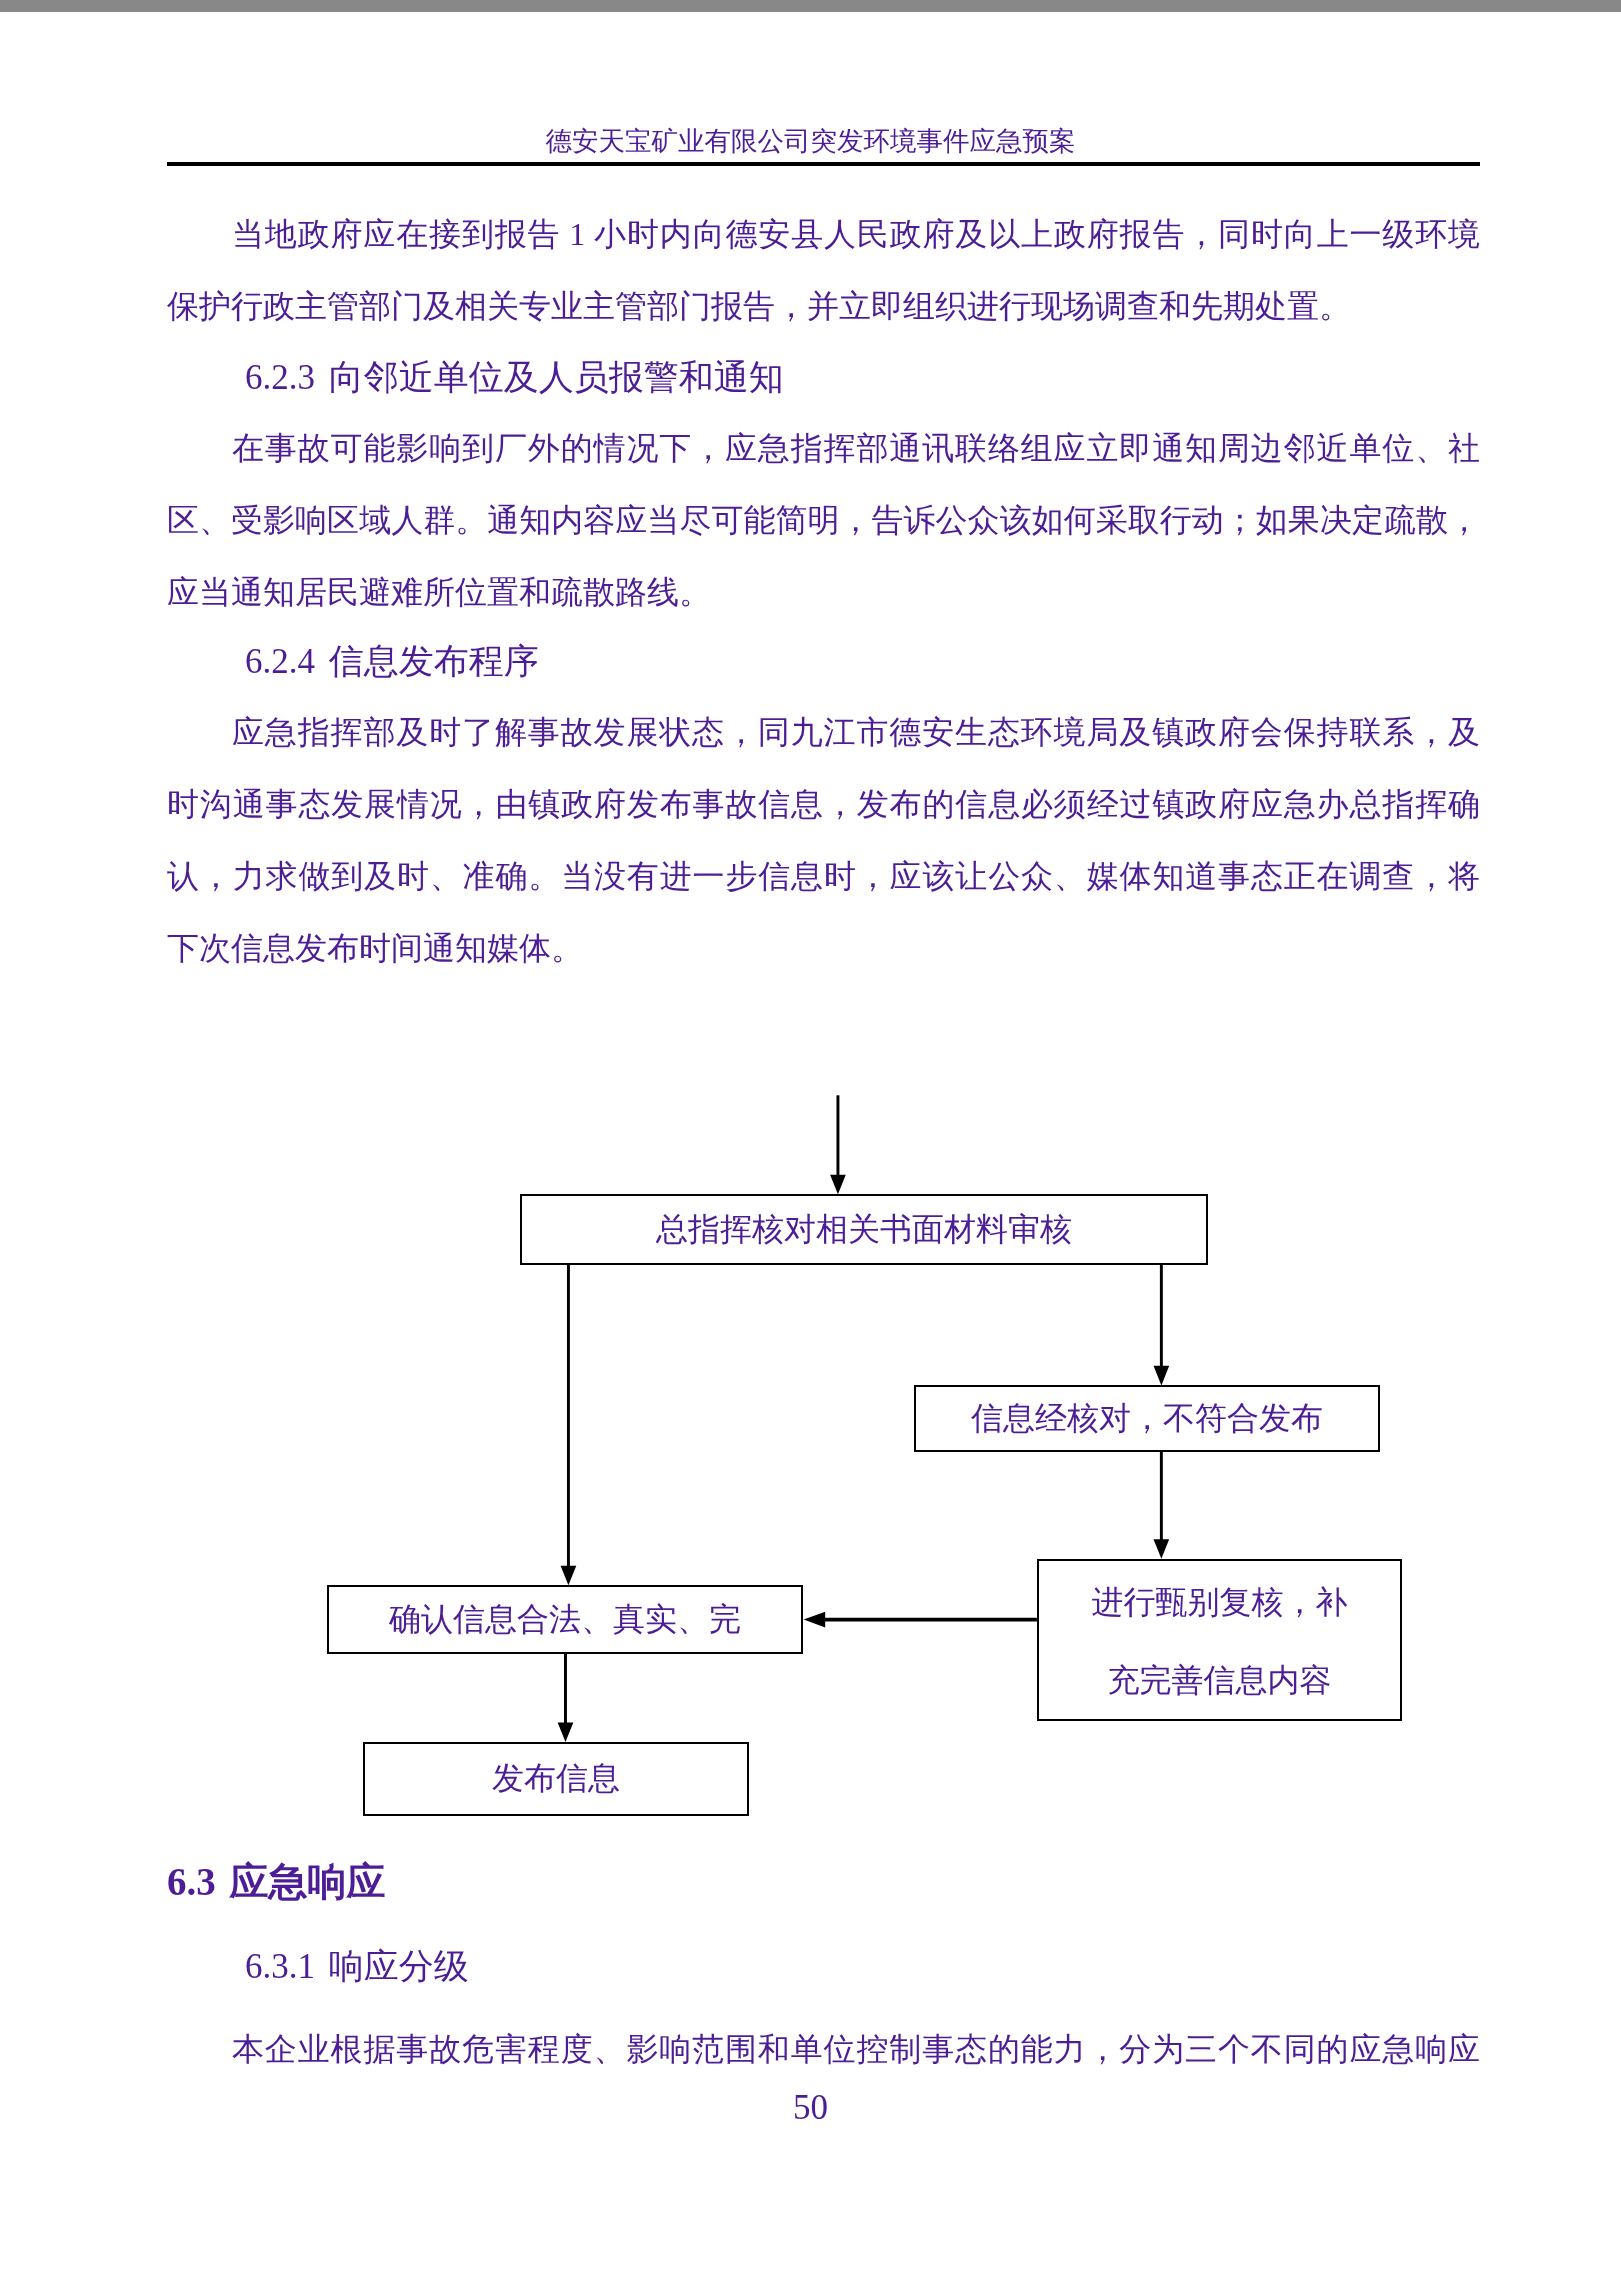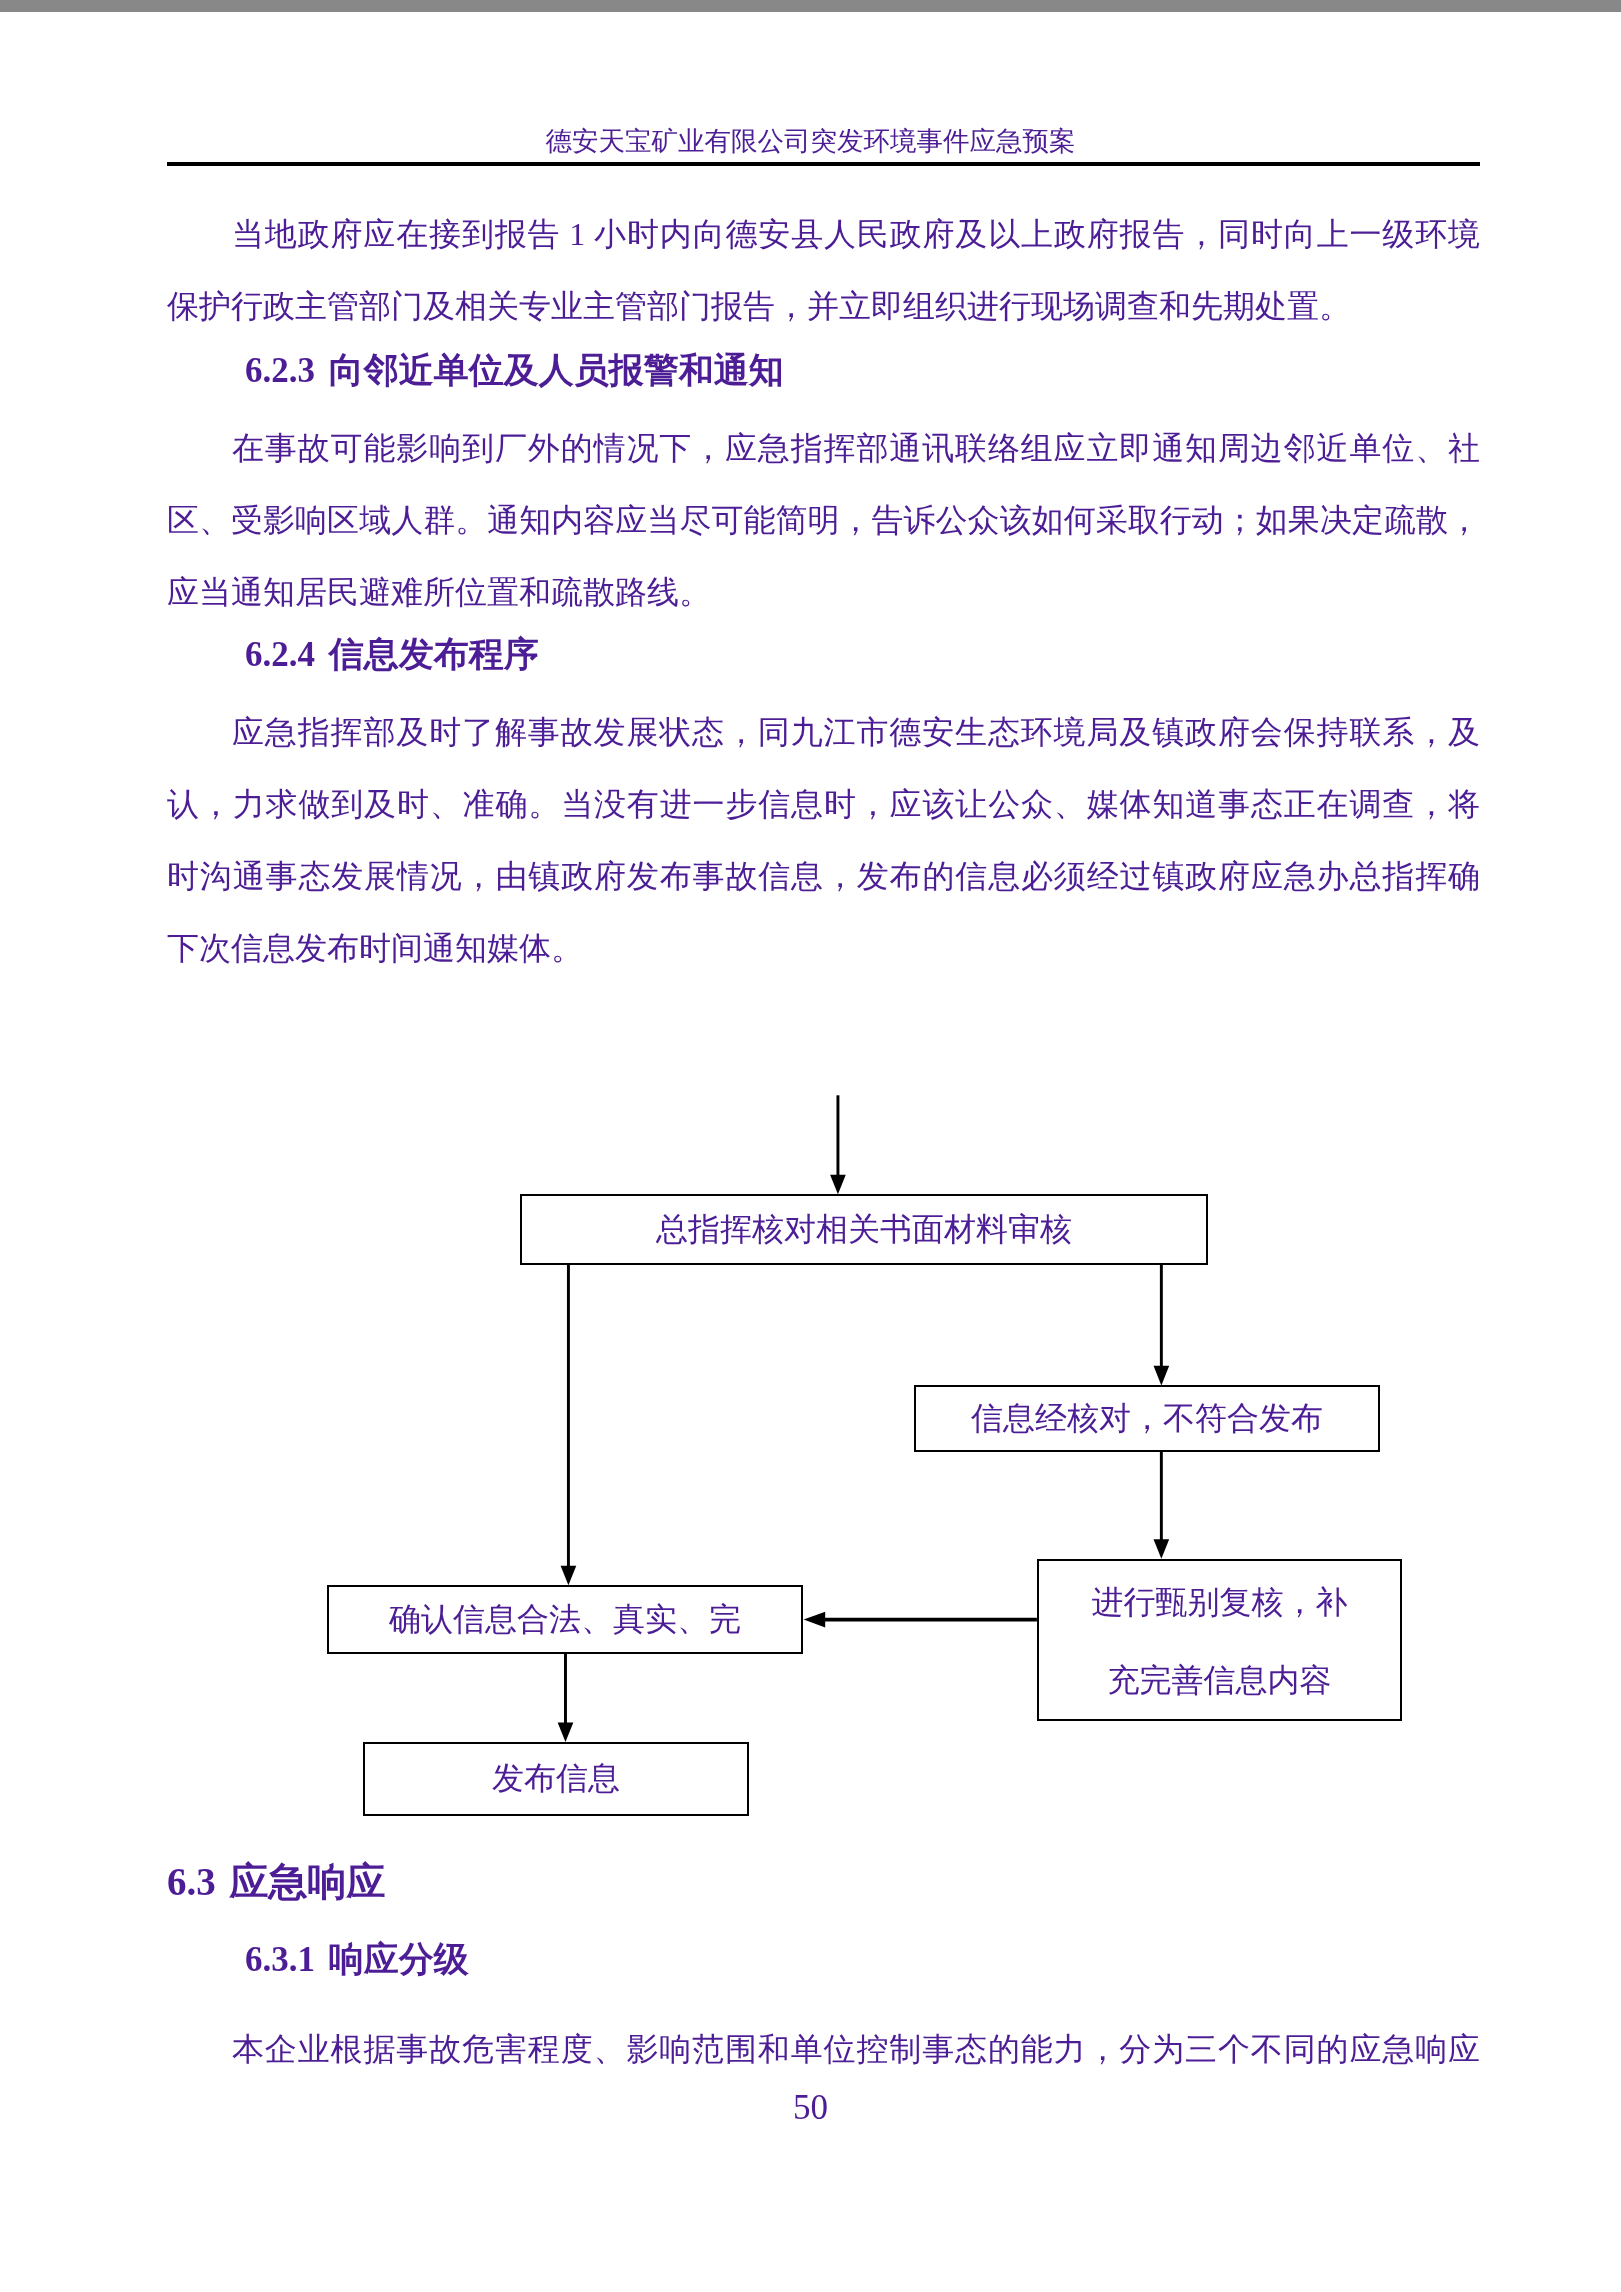--- a/index.html
+++ b/index.html
@@ -25,22 +25,22 @@
   .para{position:absolute;left:167px;width:1313px;}
   .pline{
     height:72px;line-height:72px;font-size:32px;
     text-align:justify;text-align-last:justify;
     white-space:normal;overflow:hidden;
   }
   .pline.lastline{text-align-last:auto;}
   .pline.firstline{text-indent:65px;}
   
   .h2{
-    position:absolute;left:245px;height:53px;line-height:39px;
-    font-weight:bold;font-size:35px;white-space:nowrap;
+    position:absolute;left:245px;height:53px;line-height:53px;
+    font-weight:normal;font-size:35px;white-space:nowrap;
   }
   .h1{
     position:absolute;left:167px;height:57px;line-height:57px;
     font-weight:bold;font-size:39px;white-space:nowrap;
   }
   .hnum{font-family:"Liberation Serif", serif;margin-right:13.7px;}
   .htxt{font-family:"Liberation Sans", sans-serif;}
   
   .fbox{
     position:absolute;
@@ -84,22 +84,22 @@
     <div class="pline">区、受影响区域人群。通知内容应当尽可能简明，告诉公众该如何采取行动；如果决定疏散，</div>
     <div class="pline lastline">应当通知居民避难所位置和疏散路线。</div>
   </div>
 
   <div class="h2" style="top:622px;">
     <span class="hnum">6.2.4</span><span class="htxt">信息发布程序</span>
   </div>
 
   <div class="para" style="top:684px;">
     <div class="pline firstline">应急指挥部及时了解事故发展状态，同九江市德安生态环境局及镇政府会保持联系，及</div>
+    <div class="pline">时沟通事态发展情况，由镇政府发布事故信息，发布的信息必须经过镇政府应急办总指挥确</div>
     <div class="pline">认，力求做到及时、准确。当没有进一步信息时，应该让公众、媒体知道事态正在调查，将</div>
-    <div class="pline">时沟通事态发展情况，由镇政府发布事故信息，发布的信息必须经过镇政府应急办总指挥确</div>
     <div class="pline lastline">下次信息发布时间通知媒体。</div>
   </div>
 
   <svg class="arrow-layer" viewBox="0 0 1654 2339" xmlns="http://www.w3.org/2000/svg">
 
     <g>
       <line x1="855" y1="1105" x2="855" y2="1188" stroke="#000" stroke-width="3"></line>
       <polygon points="847,1186 863,1186 855,1206" fill="#000"></polygon>
     </g>
 

